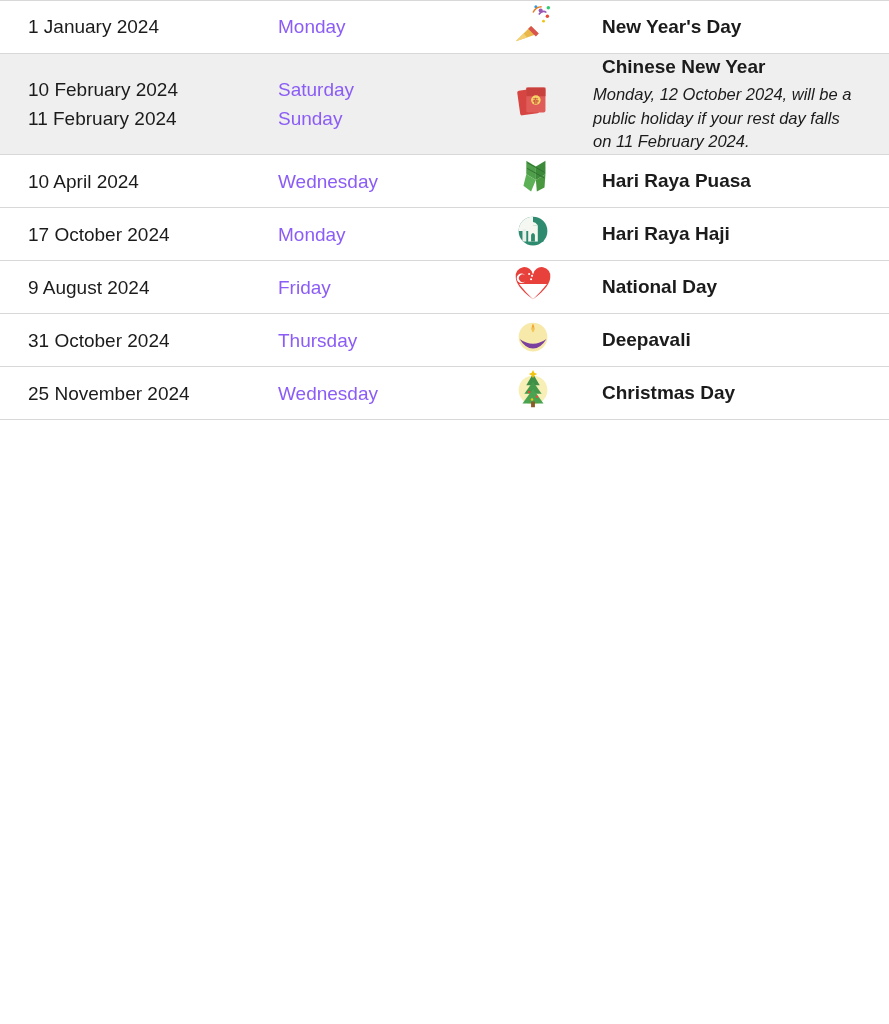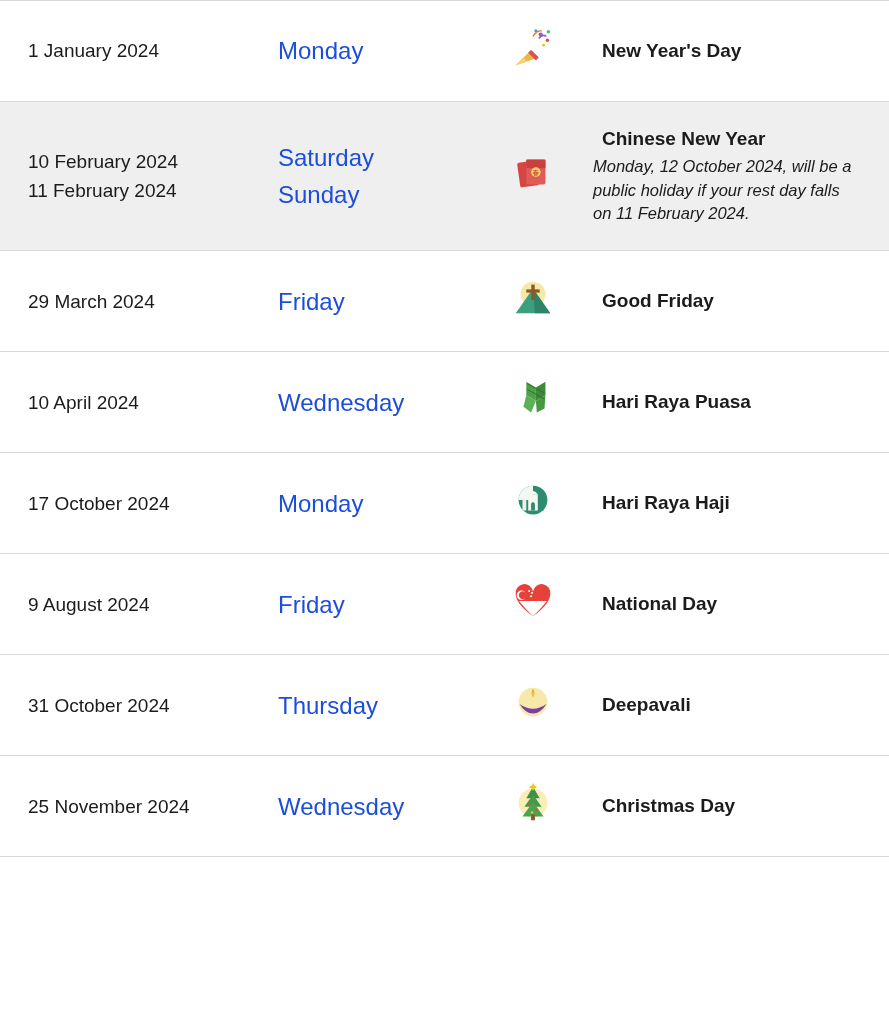--- a/index.html
+++ b/index.html
@@ -20,36 +20,36 @@
     table-layout: fixed;
   }
   .holiday-table tr {
     border-top: 1px solid #d8d8d8;
     border-bottom: 1px solid #d8d8d8;
   }
   .holiday-table tr.alt {
     background: #efefef;
   }
   .holiday-table td {
-    padding: 24px 0;
+    padding: 0 0;
     vertical-align: middle;
     border: none;
   }
   .col-date {
     width: 250px;
     padding-left: 28px !important;
     font-size: 19px;
     line-height: 1.55;
     color: #1b1b1b;
   }
   .col-day {
     width: 195px;
-    font-size: 24px;
+    font-size: 19px;
     line-height: 1.55;
-    color: #1d4ed8;
+    color: #8b5cf6;
   }
   .col-icon {
     width: 120px;
     text-align: center;
   }
   .col-name {
     padding-right: 30px !important;
   }
   .holiday-name {
     font-size: 19px;
@@ -133,44 +133,20 @@
         </g>
             </svg></span></td>
         <td class="col-name">
           <div class="holiday-name">Chinese New Year</div>
           <div class="holiday-note">Monday, 12 October 2024, will be a public holiday if your rest day falls on 11 February 2024.</div>
         </td>
       </tr>
       <tr>
         <td class="col-date">
           <div class="date-lines">
-            <span>29 March 2024</span>
-          </div>
-        </td>
-        <td class="col-day">
-          <div class="day-lines">
-            <span>Friday</span>
-          </div>
-        </td>
-        <td class="col-icon"><span class="icon-glyph"><svg width="46" height="46" viewBox="0 0 48 48">
-        <g>
-          <circle cx="24" cy="20" r="13" fill="#f6e8a8"></circle>
-          <path d="M6 40 L24 14 L42 40 Z" fill="#3b9e7e"></path>
-          <path d="M24 14 L42 40 L26 40 Z" fill="#2e8468"></path>
-          <rect x="22.2" y="10" width="3.6" height="16" fill="#8b5a2b"></rect>
-          <rect x="17" y="15" width="14" height="3.4" fill="#8b5a2b"></rect>
-        </g>
-            </svg></span></td>
-        <td class="col-name">
-          <div class="holiday-name">Good Friday</div>
-        </td>
-      </tr>
-      <tr>
-        <td class="col-date">
-          <div class="date-lines">
             <span>10 April 2024</span>
           </div>
         </td>
         <td class="col-day">
           <div class="day-lines">
             <span>Wednesday</span>
           </div>
         </td>
         <td class="col-icon"><span class="icon-glyph"><svg width="46" height="46" viewBox="0 0 48 48">
         <g>

